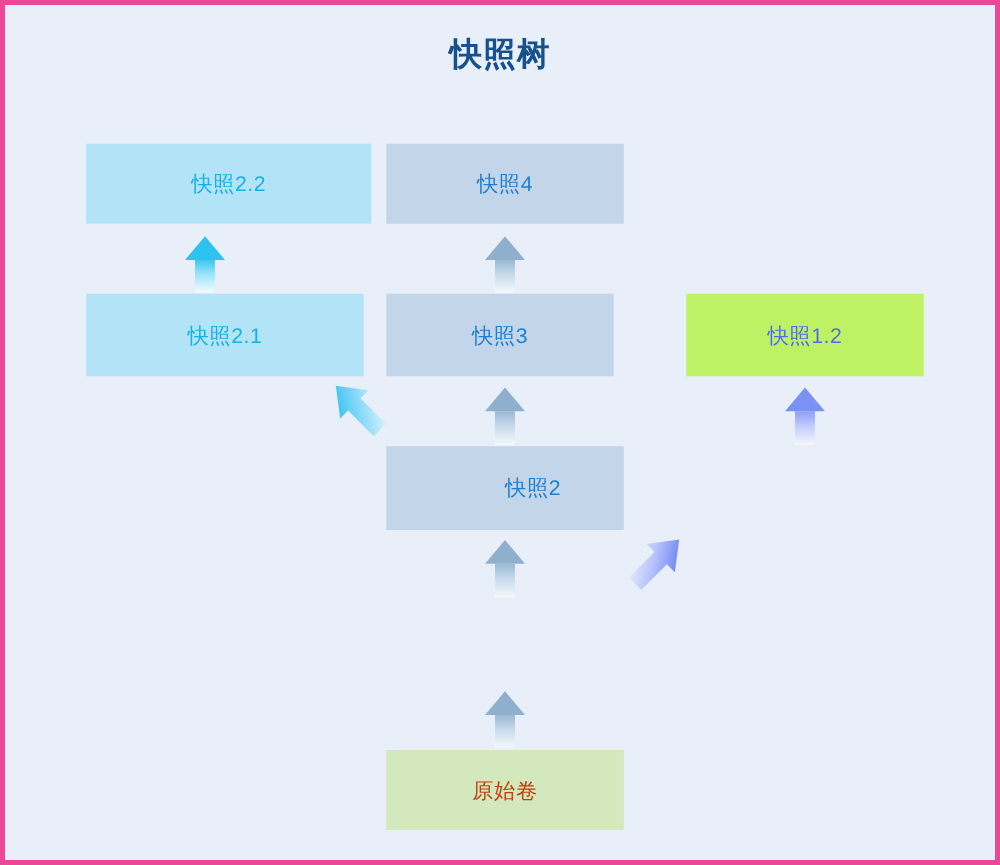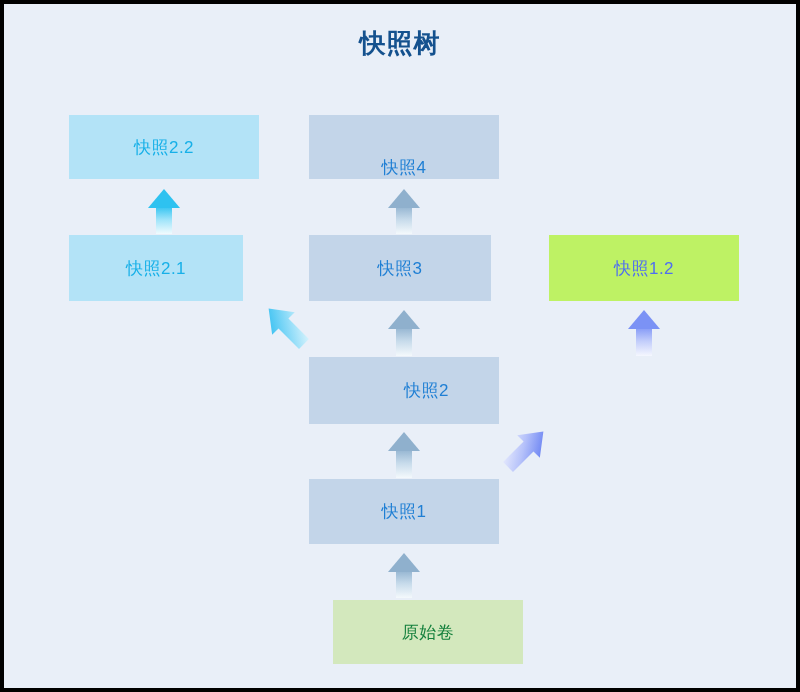--- a/index.html
+++ b/index.html
@@ -12,21 +12,21 @@
     height: 692px;
     overflow: hidden;
     font-family: "Liberation Sans", "DejaVu Sans", sans-serif;
   }
 
   #canvas {
     position: relative;
     width: 800px;
     height: 692px;
     box-sizing: border-box;
-    border: 4px solid #000000;
+    border: 4px solid #ec4899;
     background: #e9eff8;
     overflow: hidden;
   }
 
   .title {
     position: absolute;
     left: 0;
     top: 22px;
     width: 792px;
     text-align: center;
@@ -45,21 +45,21 @@
     justify-content: center;
     font-size: 17px;
     letter-spacing: 0.5px;
     user-select: none;
   }
 
   
   .node.cyan   { background: #b3e3f7; color: #17b0e8; }
   .node.steel  { background: #c3d5e9; color: #1f7fd4; }
   .node.peri   { background: #bef264; color: #4e6ef2; }
-  .node.green  { background: #d3e8bd; color: #15803d; margin-left: 24px; }
+  .node.green  { background: #d3e8bd; color: #c2410c; }
 
   
   .arrow-up {
     position: absolute;
     width: 32px;
   }
   .arrow-up .head {
     position: absolute;
     left: 0;
     top: 0;
@@ -90,34 +90,34 @@
   }
   .arrow-diag svg { display: block; }
 </style>
 </head>
 <body>
 
 <div id="canvas">
 
   <div class="title">快照树</div>
 
-  <div class="node cyan" style="left:65px; top:111px; width:190px; height:64px;">
+  <div class="node cyan" style="left:65px; top:111px; width:228px; height:64px;">
     <span>快照2.2</span>
   </div>
 
   <div class="arrow-up cyan" style="left:144px; top:185px; height:45px;">
     <span class="head"></span>
     <span class="tail" style="top:19px; height:26px;"></span>
   </div>
 
-  <div class="node cyan" style="left:65px; top:231px; width:174px; height:66px;">
+  <div class="node cyan" style="left:65px; top:231px; width:222px; height:66px;">
     <span>快照2.1</span>
   </div>
 
-  <div class="node steel" style="left:305px; top:111px; width:190px; height:64px;align-items:flex-end;">
+  <div class="node steel" style="left:305px; top:111px; width:190px; height:64px;">
     <span>快照4</span>
   </div>
 
   <div class="arrow-up steel" style="left:384px; top:185px; height:45px;">
     <span class="head"></span>
     <span class="tail" style="top:19px; height:26px;"></span>
   </div>
 
   <div class="node steel" style="left:305px; top:231px; width:182px; height:66px;">
     <span>快照3</span>
@@ -130,23 +130,20 @@
 
   <div class="node steel" style="left:305px; top:353px; width:190px; height:67px;padding-left:45px;">
     <span>快照2</span>
   </div>
 
   <div class="arrow-up steel" style="left:384px; top:428px; height:46px;">
     <span class="head"></span>
     <span class="tail" style="top:19px; height:27px;"></span>
   </div>
 
-  <div class="node steel" style="left:305px; top:475px; width:190px; height:65px;">
-    <span>快照1</span>
-  </div>
 
   <div class="arrow-up steel" style="left:384px; top:549px; height:45px;">
     <span class="head"></span>
     <span class="tail" style="top:19px; height:26px;"></span>
   </div>
 
   <div class="node green" style="left:305px; top:596px; width:190px; height:64px;">
     <span>原始卷</span>
   </div>
 

